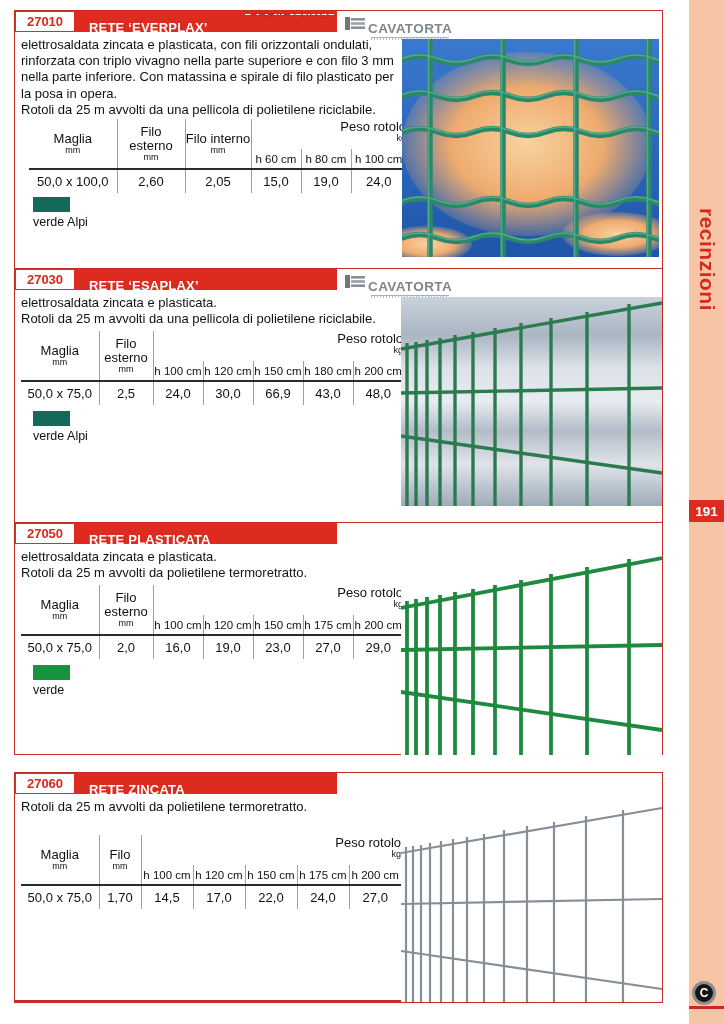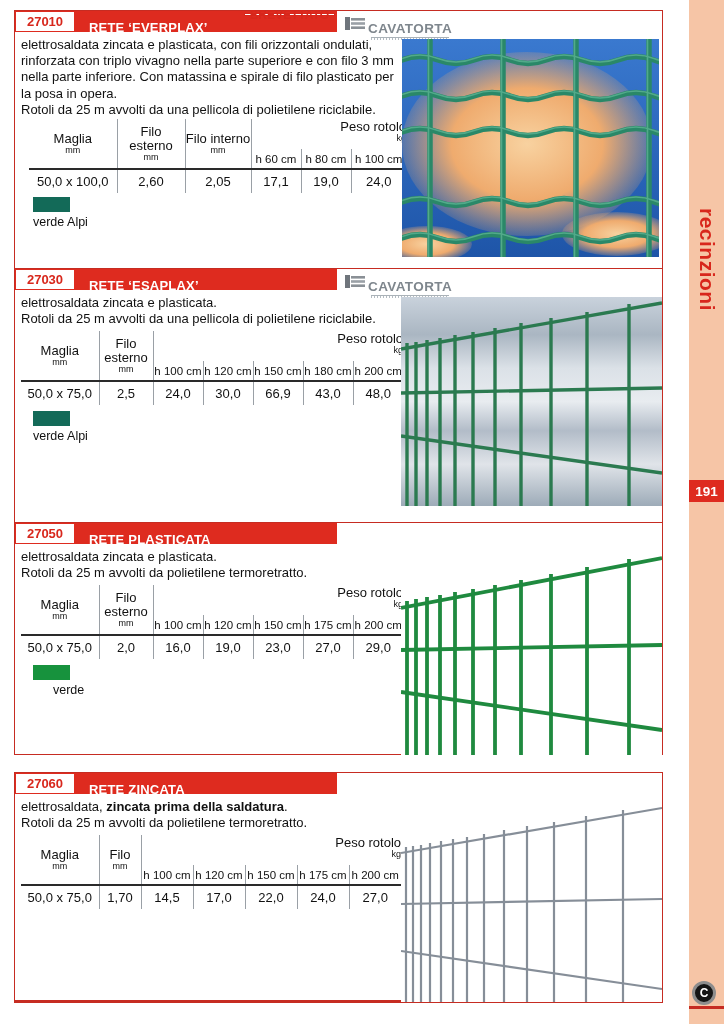--- a/index.html
+++ b/index.html
@@ -5,21 +5,21 @@
   * { margin:0; padding:0; box-sizing:border-box; }
   html,body { width:724px; height:1024px; }
   body { font-family:"Liberation Sans", sans-serif; background:#fff; position:relative; overflow:hidden; }
   .page { position:absolute; inset:0; background:#fff; }
 
   
   .side-strip { position:absolute; left:689px; top:0; width:35px; height:1024px; background:#f6c5a6; }
   .side-tab-text { position:absolute; left:689px; top:200px; width:35px; height:120px;
     display:flex; align-items:center; justify-content:center;
     writing-mode:vertical-rl; font-size:21px; font-weight:bold; color:#d8271c; letter-spacing:.5px; }
-  .page-num-box { position:absolute; left:689px; top:480px; width:35px; height:22px; background:#de2b1f;
+  .page-num-box { position:absolute; left:689px; top:500px; width:35px; height:22px; background:#de2b1f;
     color:#fff; font-weight:bold; font-size:13.5px; display:flex; align-items:center; justify-content:center; }
   .brand-mark { position:absolute; left:692px; top:981px; width:24px; height:24px; border-radius:50%;
     background:#151515; border:3px solid #8d8d8d; color:#fff; font-weight:bold; font-size:12px;
     display:flex; align-items:center; justify-content:center; }
   .side-redline { position:absolute; left:689px; top:1006px; width:35px; height:2.5px; background:#c62c22; }
 
   
   .sec { position:absolute; left:14px; width:649px; background:#fff; border:1.5px solid #c62c22; }
   .sec1 { top:10px;  height:280px; }
   .sec2 { top:268px; height:262px; }
@@ -115,21 +115,21 @@
       </tr>
       <tr class="r2">
         <th class="h-th hrule sep">h 60 cm</th>
         <th class="h-th hrule sep">h 80 cm</th>
         <th class="h-th hrule sep">h 100 cm</th>
       </tr>
       <tr>
         <td>50,0 x 100,0</td>
         <td class="sep">2,60</td>
         <td class="sep">2,05</td>
-        <td class="sep">17,1</td>
+        <td class="sep">15,0</td>
         <td class="sep">19,0</td>
         <td class="sep">24,0</td>
       </tr>
     </tbody>
       </table>
     <div class="swatch" style="left: 18px; top: 186px; background: rgb(19, 106, 88);"></div>
     <div class="swatch-label" style="left:18px; top:204px;">verde Alpi</div>
     <div class="photo" style="left:387px; top:28px;">
       <svg width="257" height="218" viewBox="0 0 257 218">
         <defs>
@@ -303,21 +303,21 @@
         <td class="sep">2,0</td>
         <td class="sep">16,0</td>
         <td class="sep">19,0</td>
         <td class="sep">23,0</td>
         <td class="sep">27,0</td>
         <td class="sep">29,0</td>
       </tr>
     </tbody>
       </table>
     <div class="swatch" style="left: 18px; top: 142px; background: rgb(23, 146, 61);"></div>
-    <div class="swatch-label" style="left:18px; top:160px;margin-left:20px;">verde</div>
+    <div class="swatch-label" style="left:18px; top:160px;">verde</div>
     <div class="photo" style="left:386px; top:23px;">
       <svg width="261" height="209" viewBox="0 0 261 209">
         <rect width="261" height="209" fill="#ffffff"></rect>
         <g fill="none" stroke="#1f8a3f" stroke-width="3.8">
           <path d="M0 62 L261 12"></path>
             <path d="M0 104 L261 99"></path>
             <path d="M0 146 L261 184"></path>
           <path d="M6 55 V209"></path>
             <path d="M15 53 V209"></path>
             <path d="M26 51 V209"></path>
@@ -333,21 +333,20 @@
       </svg>
     </div>
   </div>
 
   <div class="sec sec4">
     <div class="bar">
       <div class="code-box">27060</div>
       <div class="sec-title">RETE ZINCATA</div>
     </div>
     <div class="desc">
-      <div><span>elettrosaldata, </span><b>zincata prima della saldatura</b><span>.</span></div>
       <div>Rotoli da 25 m avvolti da polietilene termoretratto.</div>
     </div>
     <table class="spec" style="left:6px; top:62px;">
       <colgroup>
           <col style="width:78px">
           <col style="width:42px">
           <col style="width:52px">
           <col style="width:52px">
           <col style="width:52px">
           <col style="width:52px">

